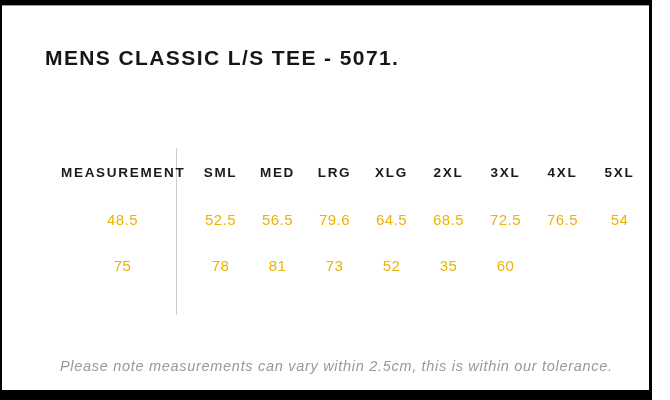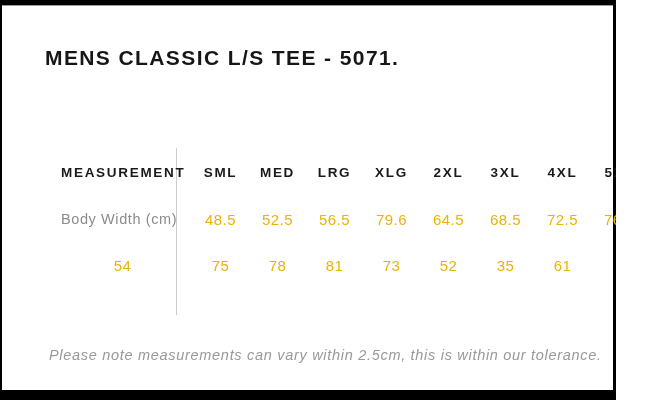--- a/index.html
+++ b/index.html
@@ -6,20 +6,21 @@
     margin: 0;
     padding: 0;
   }
   .page {
     position: relative;
     width: 616px;
     height: 400px;
     background: #000000;
     overflow: hidden;
     font-family: "Liberation Sans", sans-serif;
+    padding-left: 36px;
   }
   .card {
     position: absolute;
     top: 5px;
     left: 2px;
     right: 3px;
     bottom: 10px;
     background: #ffffff;
     border-top: 1px solid #9c9c9c;
   }
@@ -76,21 +77,21 @@
     left: 176px;
     top: 148px;
     width: 1px;
     height: 167px;
     background: #cccccc;
   }
   .note {
     position: absolute;
     left: 45px;
     top: 343px;
-    margin: 4px;
+    margin: 15px;
     font-size: 14.5px;
     font-style: italic;
     color: #999999;
     letter-spacing: 0.7px;
     white-space: nowrap;
   }
 </style>
 </head>
 <body>
 
@@ -107,36 +108,35 @@
       <div class="cell label-cell header-cell">MEASUREMENT</div>
       <div class="cell header-cell">SML</div>
       <div class="cell header-cell">MED</div>
       <div class="cell header-cell">LRG</div>
       <div class="cell header-cell">XLG</div>
       <div class="cell header-cell">2XL</div>
       <div class="cell header-cell">3XL</div>
       <div class="cell header-cell">4XL</div>
       <div class="cell header-cell">5XL</div>
 
-      <div class="cell label-cell row-label">Body Width (cm)</div>
       <div class="cell value-cell">48.5</div>
       <div class="cell value-cell">52.5</div>
       <div class="cell value-cell">56.5</div>
       <div class="cell value-cell">79.6</div>
       <div class="cell value-cell">64.5</div>
       <div class="cell value-cell">68.5</div>
       <div class="cell value-cell">72.5</div>
       <div class="cell value-cell">76.5</div>
 
       <div class="cell value-cell">54</div>
       <div class="cell value-cell">75</div>
       <div class="cell value-cell">78</div>
       <div class="cell value-cell">81</div>
       <div class="cell value-cell">73</div>
       <div class="cell value-cell">52</div>
       <div class="cell value-cell">35</div>
-      <div class="cell value-cell">61</div>
+      <div class="cell value-cell">60</div>
     </div>
 
     <p class="note">Please note measurements can vary within 2.5cm, this is within our tolerance.</p>
 
   </div>
 </div>
 
 </body></html>

